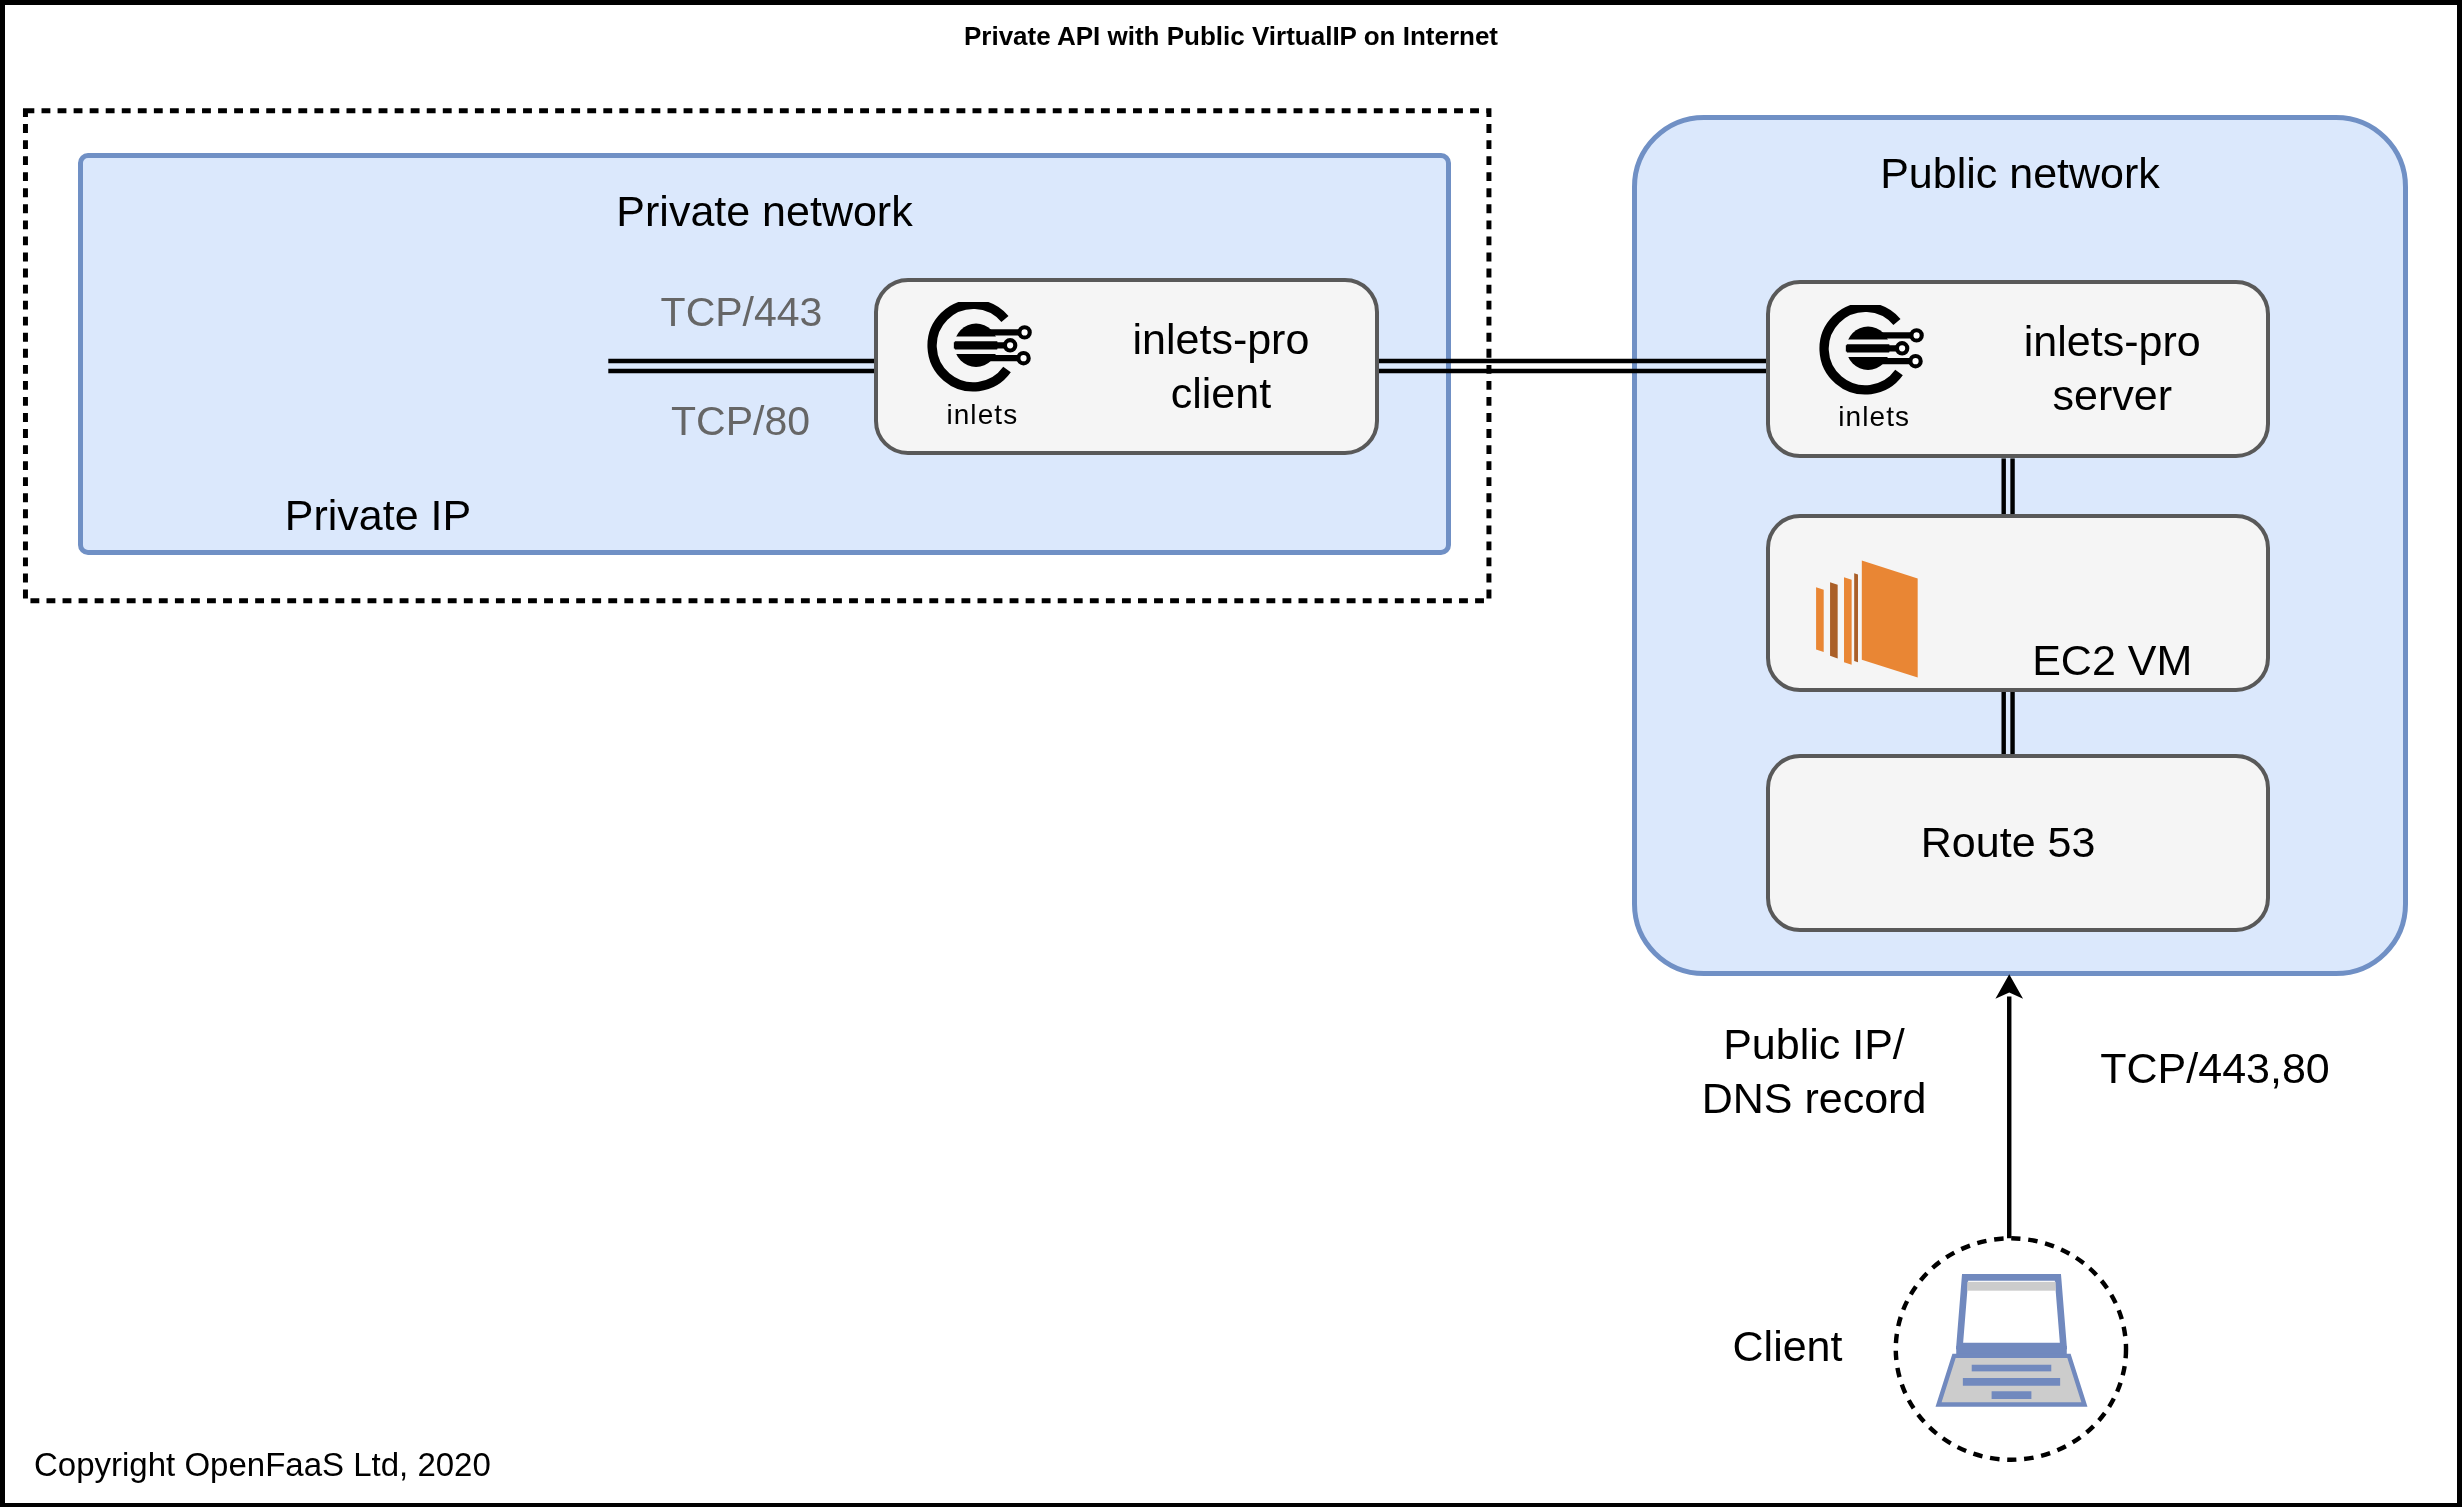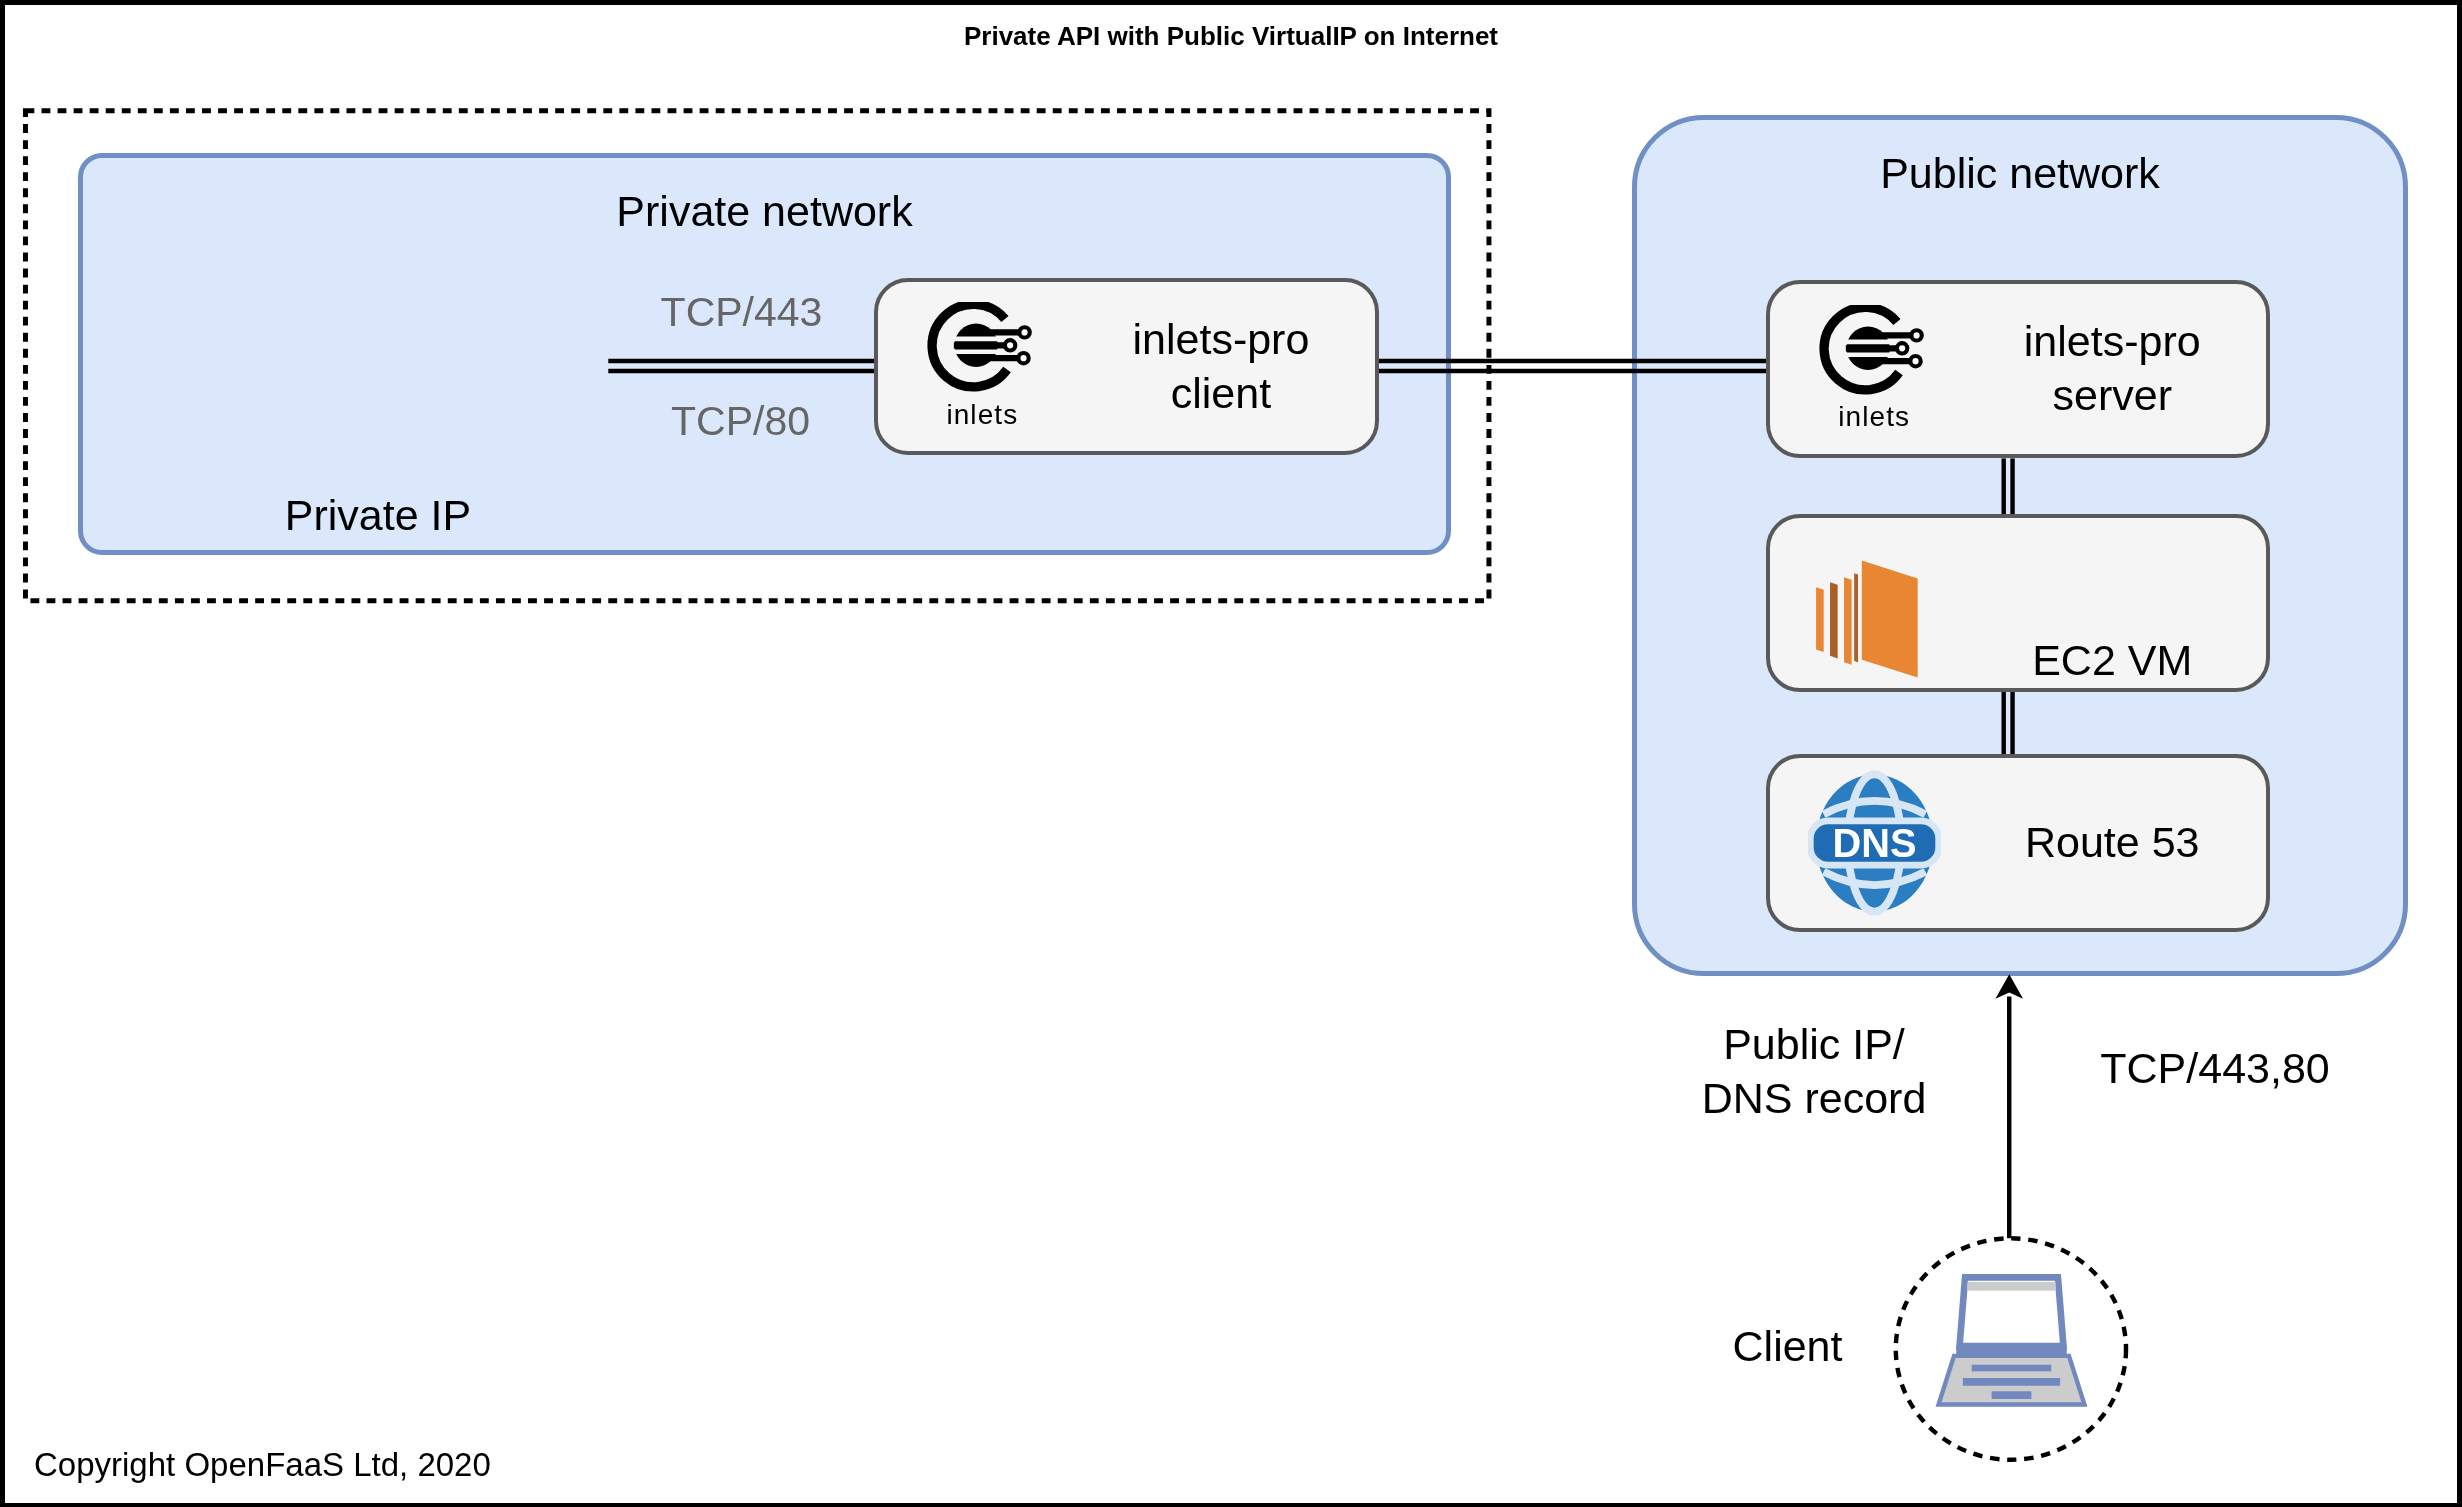--- a/index.html
+++ b/index.html
@@ -2,21 +2,21 @@
 <html style="--blueFill: #dbe8fc; --blueBorder: #7090c5; --grayFill: #f5f5f5; --grayBorder: #595959; --tcpGray: #666666; --red: #e8442c; --cubeOutline: #454545; --orange: #e98634; --orangeDark: #aa5f28; --dnsBlue: #2b7ec2; --dnsDark: #1f6cb4; --dnsGrid: #d6e6f5; --laptopBlue: #7189be; --laptopGray: #cccccc;font-size:8.9px"><head>
 <meta charset="utf-8">
 <style>
   html,body{margin:0;padding:0;background:#fff;}
   #canvas{position:relative;width:2462px;height:1508px;background:#ffffff;
           font-family:"Liberation Sans", sans-serif;overflow:hidden;}
   .frame{position:absolute;inset:0;border:5.5px solid #000;pointer-events:none;z-index:6;}
   .title{position:absolute;left:0;top:21px;width:100%;text-align:center;
          font-size:26px;font-weight:bold;color:#000;z-index:4;}
   .region{position:absolute;background:var(--blueFill);border:5px solid var(--blueBorder);
-          border-radius:24px;z-index:1;box-sizing:border-box;}
+          border-radius:10px;z-index:1;box-sizing:border-box;}
   .region-label{position:absolute;top:29px;left:0;width:100%;text-align:center;
                 font-size:43px;color:#000;}
   #wires{position:absolute;left:0;top:0;z-index:2;}
   .node{position:absolute;background:var(--grayFill);border:4.4px solid var(--grayBorder);
         border-radius:34px;z-index:3;box-sizing:border-box;display:flex;align-items:center;}
   .icon-col{width:42%;display:flex;flex-direction:column;align-items:center;justify-content:center;}
   .label-col{flex:1;text-align:center;font-size:43px;color:#000;line-height:1.25;padding-right:4%;}
   .logo-word{font-size:28px;color:#000;letter-spacing:1.1px;margin-top:-3.3px;}
   .floating-label{position:absolute;z-index:4;text-align:center;font-size:43px;color:#000;line-height:1.26;}
   .tcp-label{color:var(--tcpGray);font-size:41px;}
@@ -112,30 +112,20 @@
         <polygon points="15,29 21,31 21,89 15,87" fill="var(--orangeDark)"></polygon>
         <polygon points="26,25 32,27 32,94 26,92" fill="var(--orange)"></polygon>
         <polygon points="34,22 37,23 37,92 34,91" fill="var(--orangeDark)"></polygon>
         <polygon points="40,12 84,26 84,104 40,90" fill="var(--orange)"></polygon>
       </svg>
     </div>
     <div class="label-col">EC2 VM</div>
   </div>
 
   <div class="node" style="left:1766px;top:754px;width:504px;height:178px;">
-    <div class="icon-col">
-      <svg width="133" height="146" viewBox="0 0 120 132">
-        <ellipse cx="60" cy="66" rx="53" ry="62" fill="var(--dnsBlue)"></ellipse>
-        <ellipse cx="60" cy="66" rx="24" ry="62" fill="none" stroke="var(--dnsGrid)" stroke-width="7"></ellipse>
-        <path d="M 14,40 Q 60,16 106,40" fill="none" stroke="var(--dnsGrid)" stroke-width="7"></path>
-        <path d="M 14,92 Q 60,116 106,92" fill="none" stroke="var(--dnsGrid)" stroke-width="7"></path>
-        <rect x="2" y="46" width="116" height="40" rx="16" fill="var(--dnsDark)" stroke="var(--dnsGrid)" stroke-width="6"></rect>
-        <text x="60" y="79" text-anchor="middle" font-size="36" font-weight="bold" fill="#ffffff">DNS</text>
-      </svg>
-    </div>
     <div class="label-col">Route 53</div>
   </div>
 
   <div class="floating-label tcp-label" style="left:631px;top:287px;width:221px;">TCP/443</div>
   <div class="floating-label tcp-label" style="left:630px;top:396px;width:221px;">TCP/80</div>
 
   <div class="floating-label" style="left:146px;top:488px;width:464px;">Private IP</div>
 
   <div class="floating-label" style="left:1681px;top:1017px;width:266px;">
     <div>Public IP/</div>

